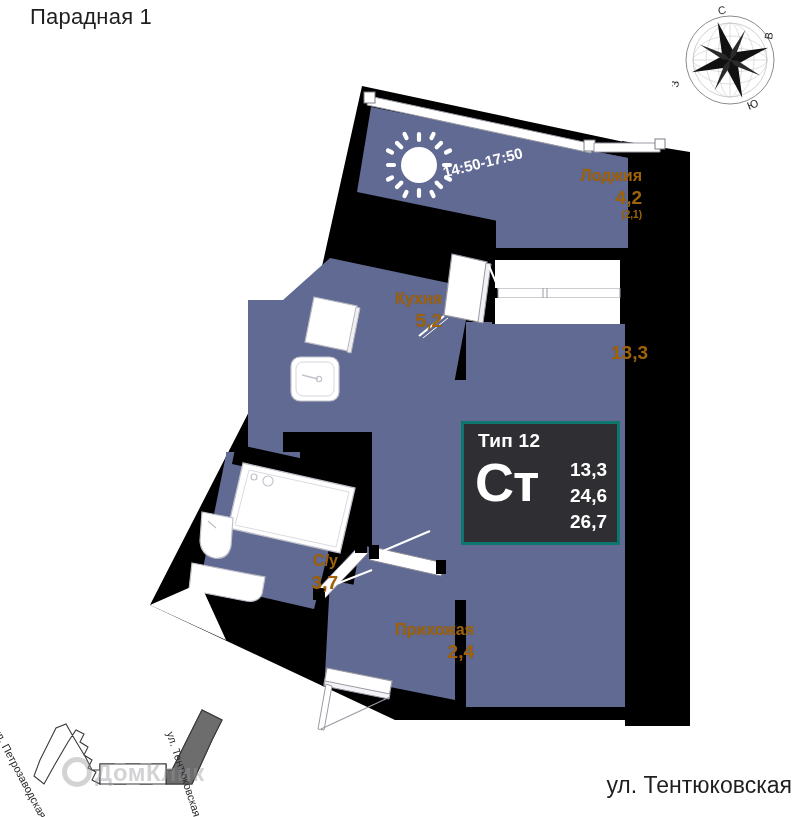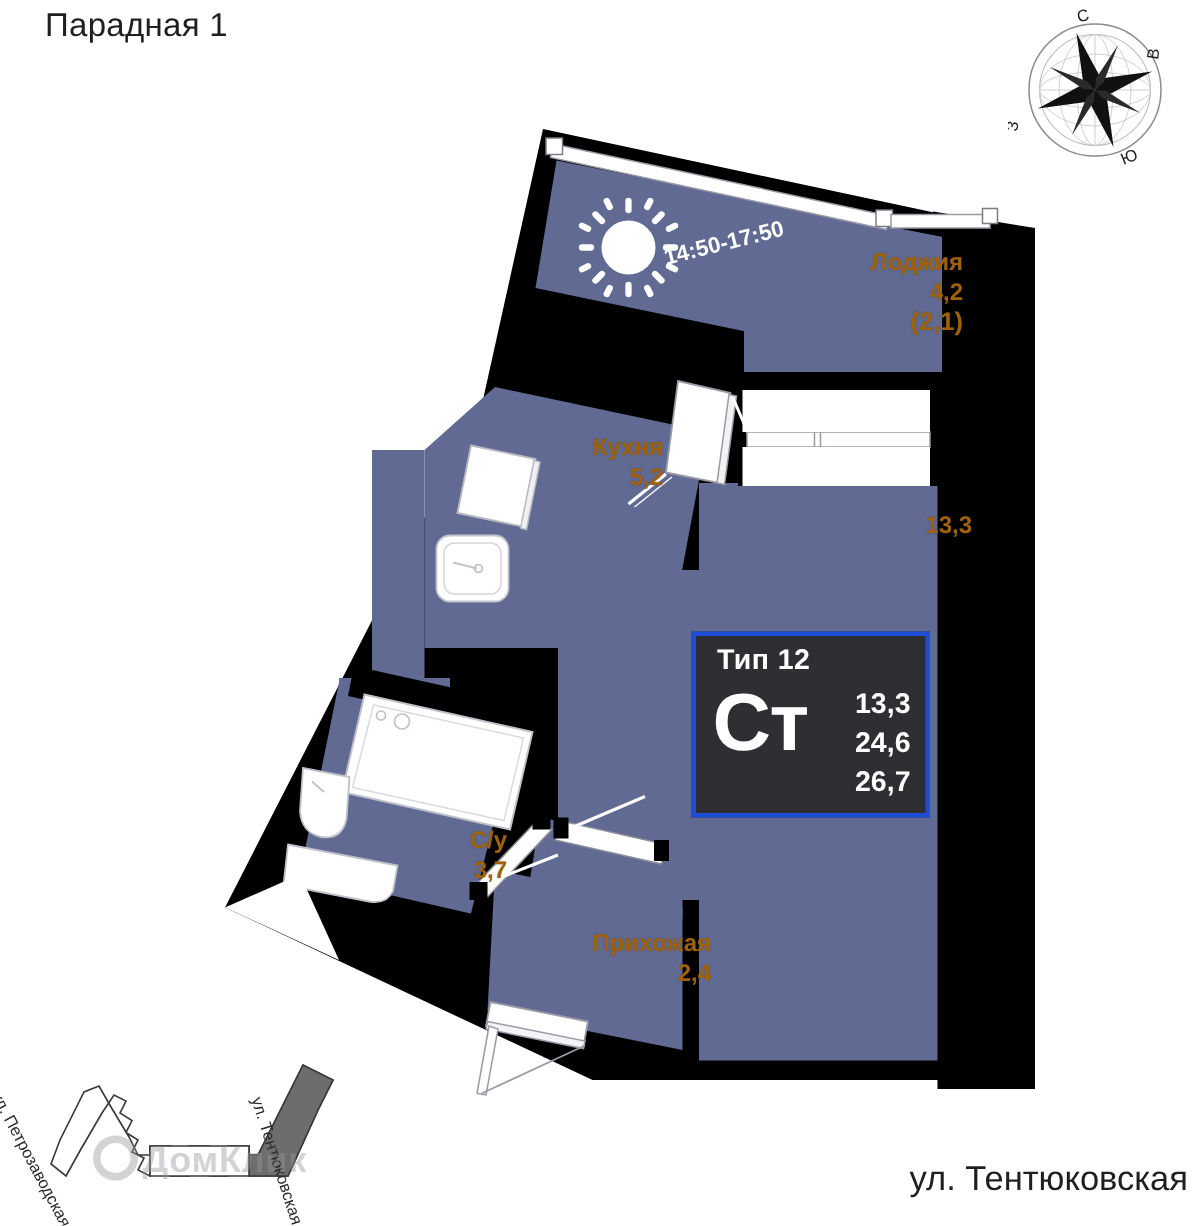--- a/index.html
+++ b/index.html
@@ -64,22 +64,22 @@
     position: absolute;
     color: #a16207;
     text-align: right;
     font-family: Liberation Sans, sans-serif;
     line-height: 1.22;
     text-shadow: 0 0 1px rgba(40,45,70,.35);
     pointer-events: none;
     white-space: nowrap;
   }
   .room-label .rl-name { font-size: 16px; font-weight: 700; display:block; }
-  .room-label .rl-area { font-size: 16px; font-weight: 700; display:block; }
-  .room-label .rl-sub  { font-size: 17px; font-weight: 700; display:block; }
+  .room-label .rl-area { font-size: 19px; font-weight: 700; display:block; }
+  .room-label .rl-sub  { font-size: 10px; font-weight: 700; display:block; }
 
   #label-loggia  { left: 512px; top: 166px; width: 130px; }
   #label-kitchen { left: 332px; top: 289px; width: 110px; }
   #label-living  { left: 478px; top: 341px; width: 170px; }
   #label-bath    { left: 228px; top: 551px; width: 110px; }
   #label-hall    { left: 348px; top: 620px; width: 126px; }
 
   
   #sun-time {
     position: absolute;
@@ -95,21 +95,21 @@
   }
 
   
   #type-box {
     position: absolute;
     left: 461px;
     top: 421px;
     width: 159px;
     height: 124px;
     background: #2f2f33;
-    border: 3px solid #1d4ed8;
+    border: 3px solid #0f766e;
     box-sizing: border-box;
     color: #ffffff;
   }
   #type-box .tb-type {
     position: absolute;
     left: 14px;
     top: 6px;
     font-size: 19px;
     font-weight: 700;
     letter-spacing: .3px;

